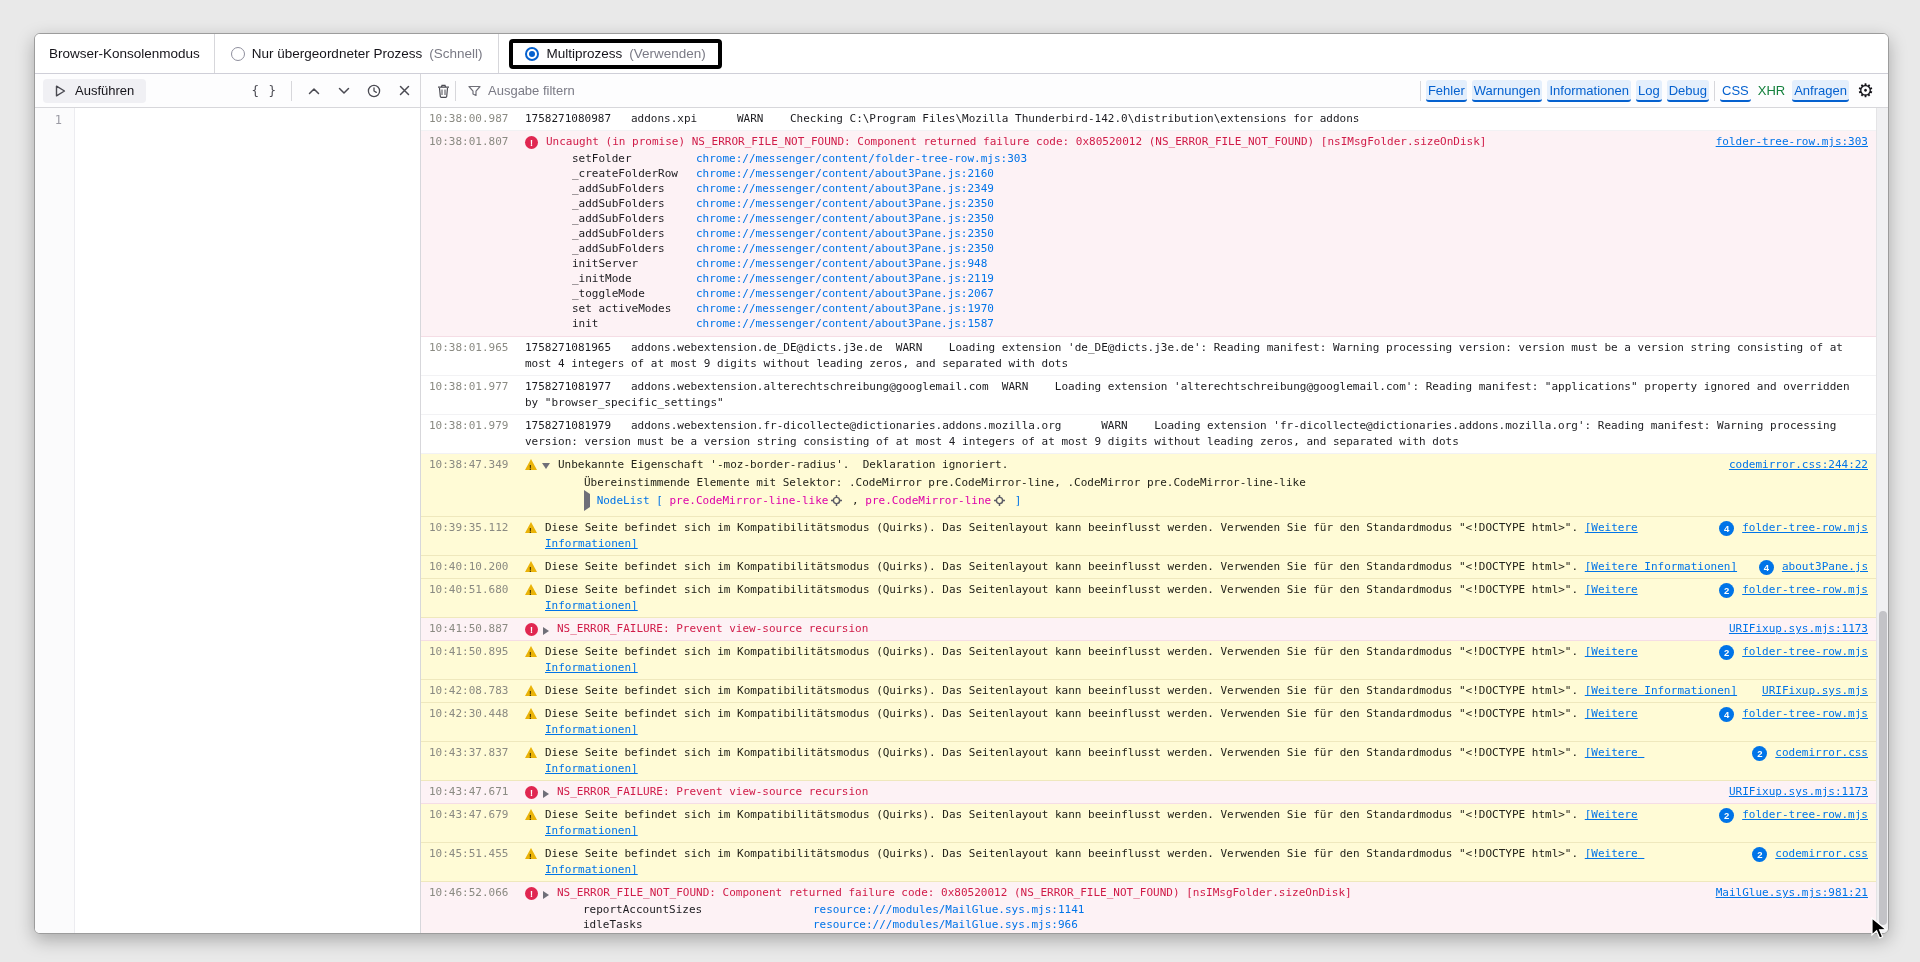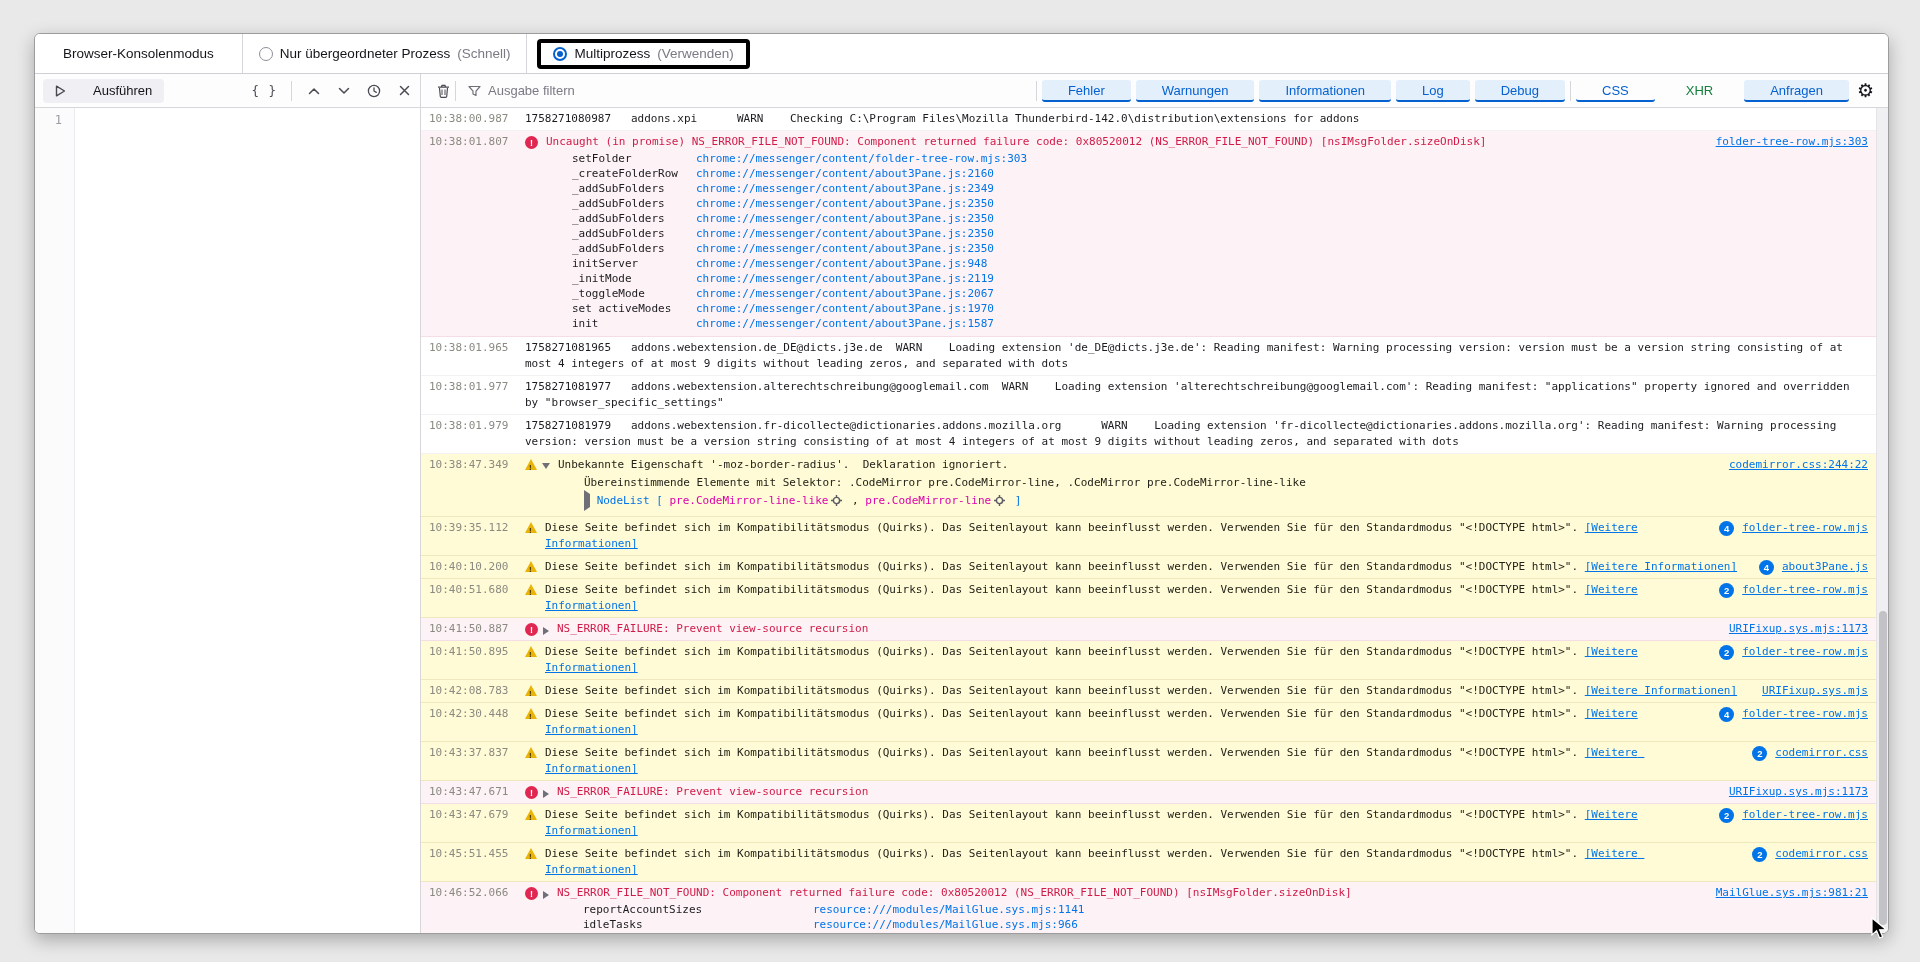--- a/index.html
+++ b/index.html
@@ -6,47 +6,47 @@
   html,body { width:1920px; height:962px; }
   body { background:#e9e9e9; font-family:"Liberation Sans", sans-serif; overflow:hidden; position:relative; }
 
   .window { position:absolute; left:34px; top:33px; width:1855px; height:901px;
     background:#ffffff; border:1px solid #9c9c9c; border-radius:6px;
     box-shadow:0 6px 18px rgba(0,0,0,.28); display:flex; flex-direction:column; overflow:hidden; }
 
   
   .mode-bar { height:40px; flex:0 0 40px; display:flex; align-items:center; background:#ffffff;
     border-bottom:1px solid #cfcfd8; font-size:13.5px; color:#15141a; }
-  .mode-title { padding:0 28px; }
+  .mode-title { padding:0 14px; }
   .vsep { width:1px; align-self:stretch; background:#d7d7db; }
   .mode-option { display:flex; align-items:center; gap:7px; padding:16px 16px; height:100%; }
   .mode-option.boxed { height:30px; border:4px solid #000000; border-radius:4px; margin:0 10px; padding:0 12px; background:#fff; }
   .radio { width:14px; height:14px; border-radius:50%; border:1px solid #8f8f9d; background:#fff; flex:0 0 14px; }
   .radio.checked { border:2px solid #0561cf; display:flex; align-items:center; justify-content:center; }
   .radio.checked::after { content:""; width:6px; height:6px; border-radius:50%; background:#0561cf; }
   .hint { color:#7a7a85; }
 
   
   .toolbar { height:34px; flex:0 0 34px; display:flex; align-items:stretch; background:#fdfdfe;
     border-bottom:1px solid #d7d7db; font-size:13px; color:#15141a; }
   .toolbar-left { width:386px; flex:0 0 386px; display:flex; align-items:center; justify-content:space-between;
     border-right:1px solid #d7d7db; padding:0 8px 0 8px; }
-  .run-btn { display:flex; align-items:center; gap:25px; background:#f0f0f4; border-radius:4px; padding:4px 12px 4px 9px; cursor:default; }
+  .run-btn { display:flex; align-items:center; gap:7px; background:#f0f0f4; border-radius:4px; padding:4px 12px 4px 9px; cursor:default; }
   .icon-group { display:flex; align-items:center; gap:14px; }
   .tb-icon { width:16px; height:16px; display:flex; align-items:center; justify-content:center; color:#4a4a52; }
   .tb-icon svg { display:block; }
   .braces { font-family:"DejaVu Sans Mono", monospace; font-size:12.5px; color:#4a4a52; letter-spacing:1px; }
   .isep { width:1px; height:20px; background:#d7d7db; }
   .toolbar-right { flex:1; display:flex; align-items:center; padding:0 8px; min-width:0; }
   .filter-box { display:flex; align-items:center; gap:6px; flex:1; min-width:0; padding-left:10px; }
   .filter-box input { border:none; outline:none; background:transparent; font-size:13px; flex:1; min-width:0;
     font-family:"Liberation Sans", sans-serif; color:#1d4ed8; }
   .filter-box input::placeholder { color:#7a7a85; }
   .filter-btns { display:flex; align-items:center; gap:5px; }
-  .fbtn { font-size:13px; padding:3px 26px 2px; border-radius:3px; color:#0561cf; border-bottom:2px solid transparent; cursor:default; white-space:nowrap; }
+  .fbtn { font-size:13px; padding:3px 2px 2px; border-radius:3px; color:#0561cf; border-bottom:2px solid transparent; cursor:default; white-space:nowrap; }
   .fbtn.active { background:#e4effc; border-bottom-color:#0561cf; }
   .fbtn.active.nopill { background:transparent; }
   .fbtn.inactive { color:#15803d; }
   .gear { font-size:19px; color:#15141a; margin:0 6px 0 8px; line-height:1; }
 
   
   .content { flex:1; display:flex; min-height:0; }
   .editor-pane { width:386px; flex:0 0 386px; border-right:1px solid #d7d7db; display:flex; background:#fff; }
   .gutter { width:40px; flex:0 0 40px; background:#fbfbfc; border-right:1px solid #ececf0;
     font-family:"DejaVu Sans Mono", monospace; font-size:12px; color:#9b9ba4; text-align:right; padding:5px 12px 0 0; }

